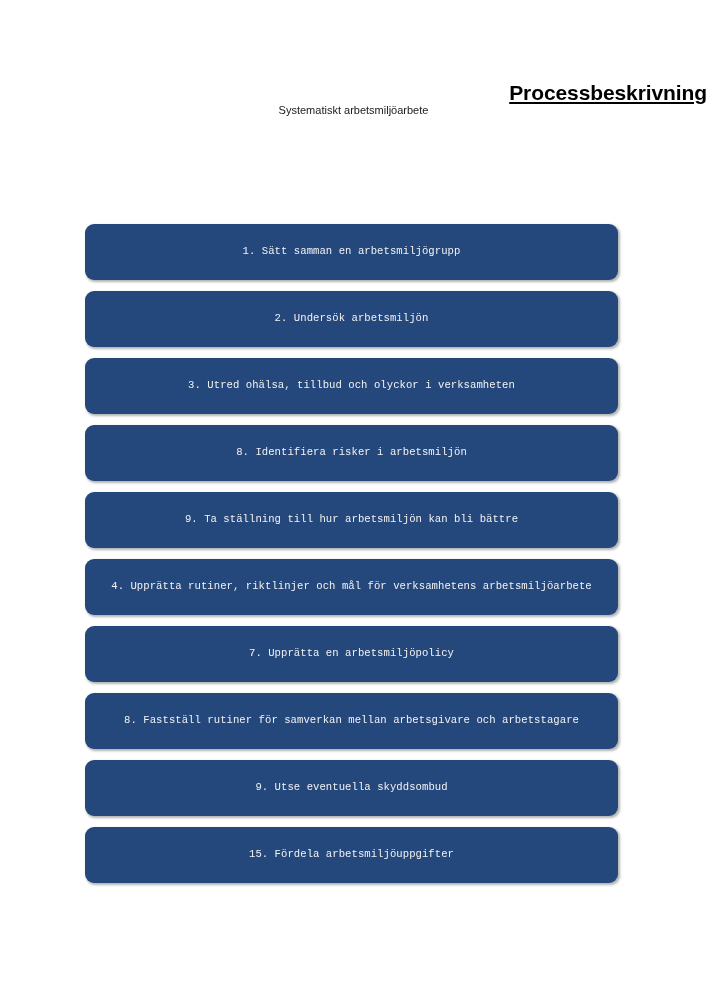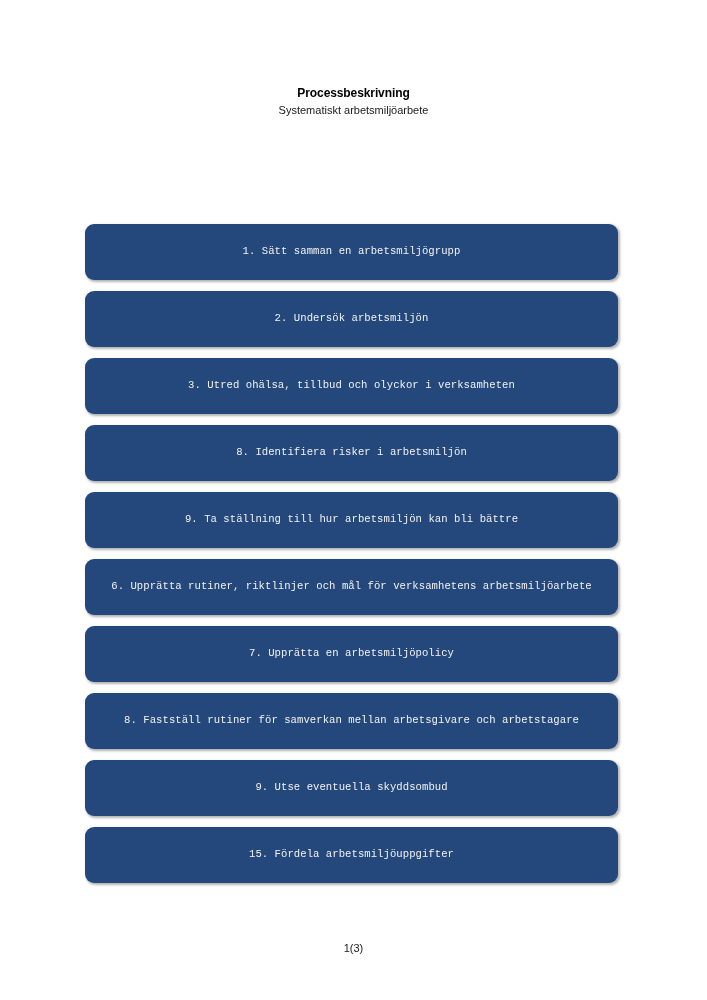--- a/index.html
+++ b/index.html
@@ -28,28 +28,29 @@
   
   .doc-header {
     position: absolute;
     left: 0;
     top: 84px;
     width: 707px;
     text-align: center;
   }
 
   .doc-title {
-    font-size: 12px;
+    font-size: 21px;
     font-weight: bold;
     color: #000000;
     letter-spacing: -0.1px;
     line-height: 18px;
     margin: 0;
     padding: 0;
-    text-align: center;
+    text-align: right;
+    text-decoration: underline;
   }
 
   .doc-subtitle {
     font-size: 11px;
     font-weight: normal;
     color: #1a1a1a;
     line-height: 16px;
     margin: 0;
     padding: 0;
     text-align: center;
@@ -134,38 +135,35 @@
 
     <div class="process-step">
       <span class="process-step-label">8. Identifiera risker i arbetsmiljön</span>
     </div>
 
     <div class="process-step">
       <span class="process-step-label">9. Ta ställning till hur arbetsmiljön kan bli bättre</span>
     </div>
 
     <div class="process-step">
-      <span class="process-step-label">6. Upprätta rutiner, riktlinjer och mål för verksamhetens arbetsmiljöarbete</span>
+      <span class="process-step-label">4. Upprätta rutiner, riktlinjer och mål för verksamhetens arbetsmiljöarbete</span>
     </div>
 
     <div class="process-step">
       <span class="process-step-label">7. Upprätta en arbetsmiljöpolicy</span>
     </div>
 
     <div class="process-step">
       <span class="process-step-label">8. Fastställ rutiner för samverkan mellan arbetsgivare och arbetstagare</span>
     </div>
 
     <div class="process-step">
       <span class="process-step-label">9. Utse eventuella skyddsombud</span>
     </div>
 
     <div class="process-step">
       <span class="process-step-label">15. Fördela arbetsmiljöuppgifter</span>
     </div>
 
   </div>
 
-  <div class="doc-footer">
-    <span class="page-number">1(3)</span>
-  </div>
 
 </div>
 
 </body></html>

